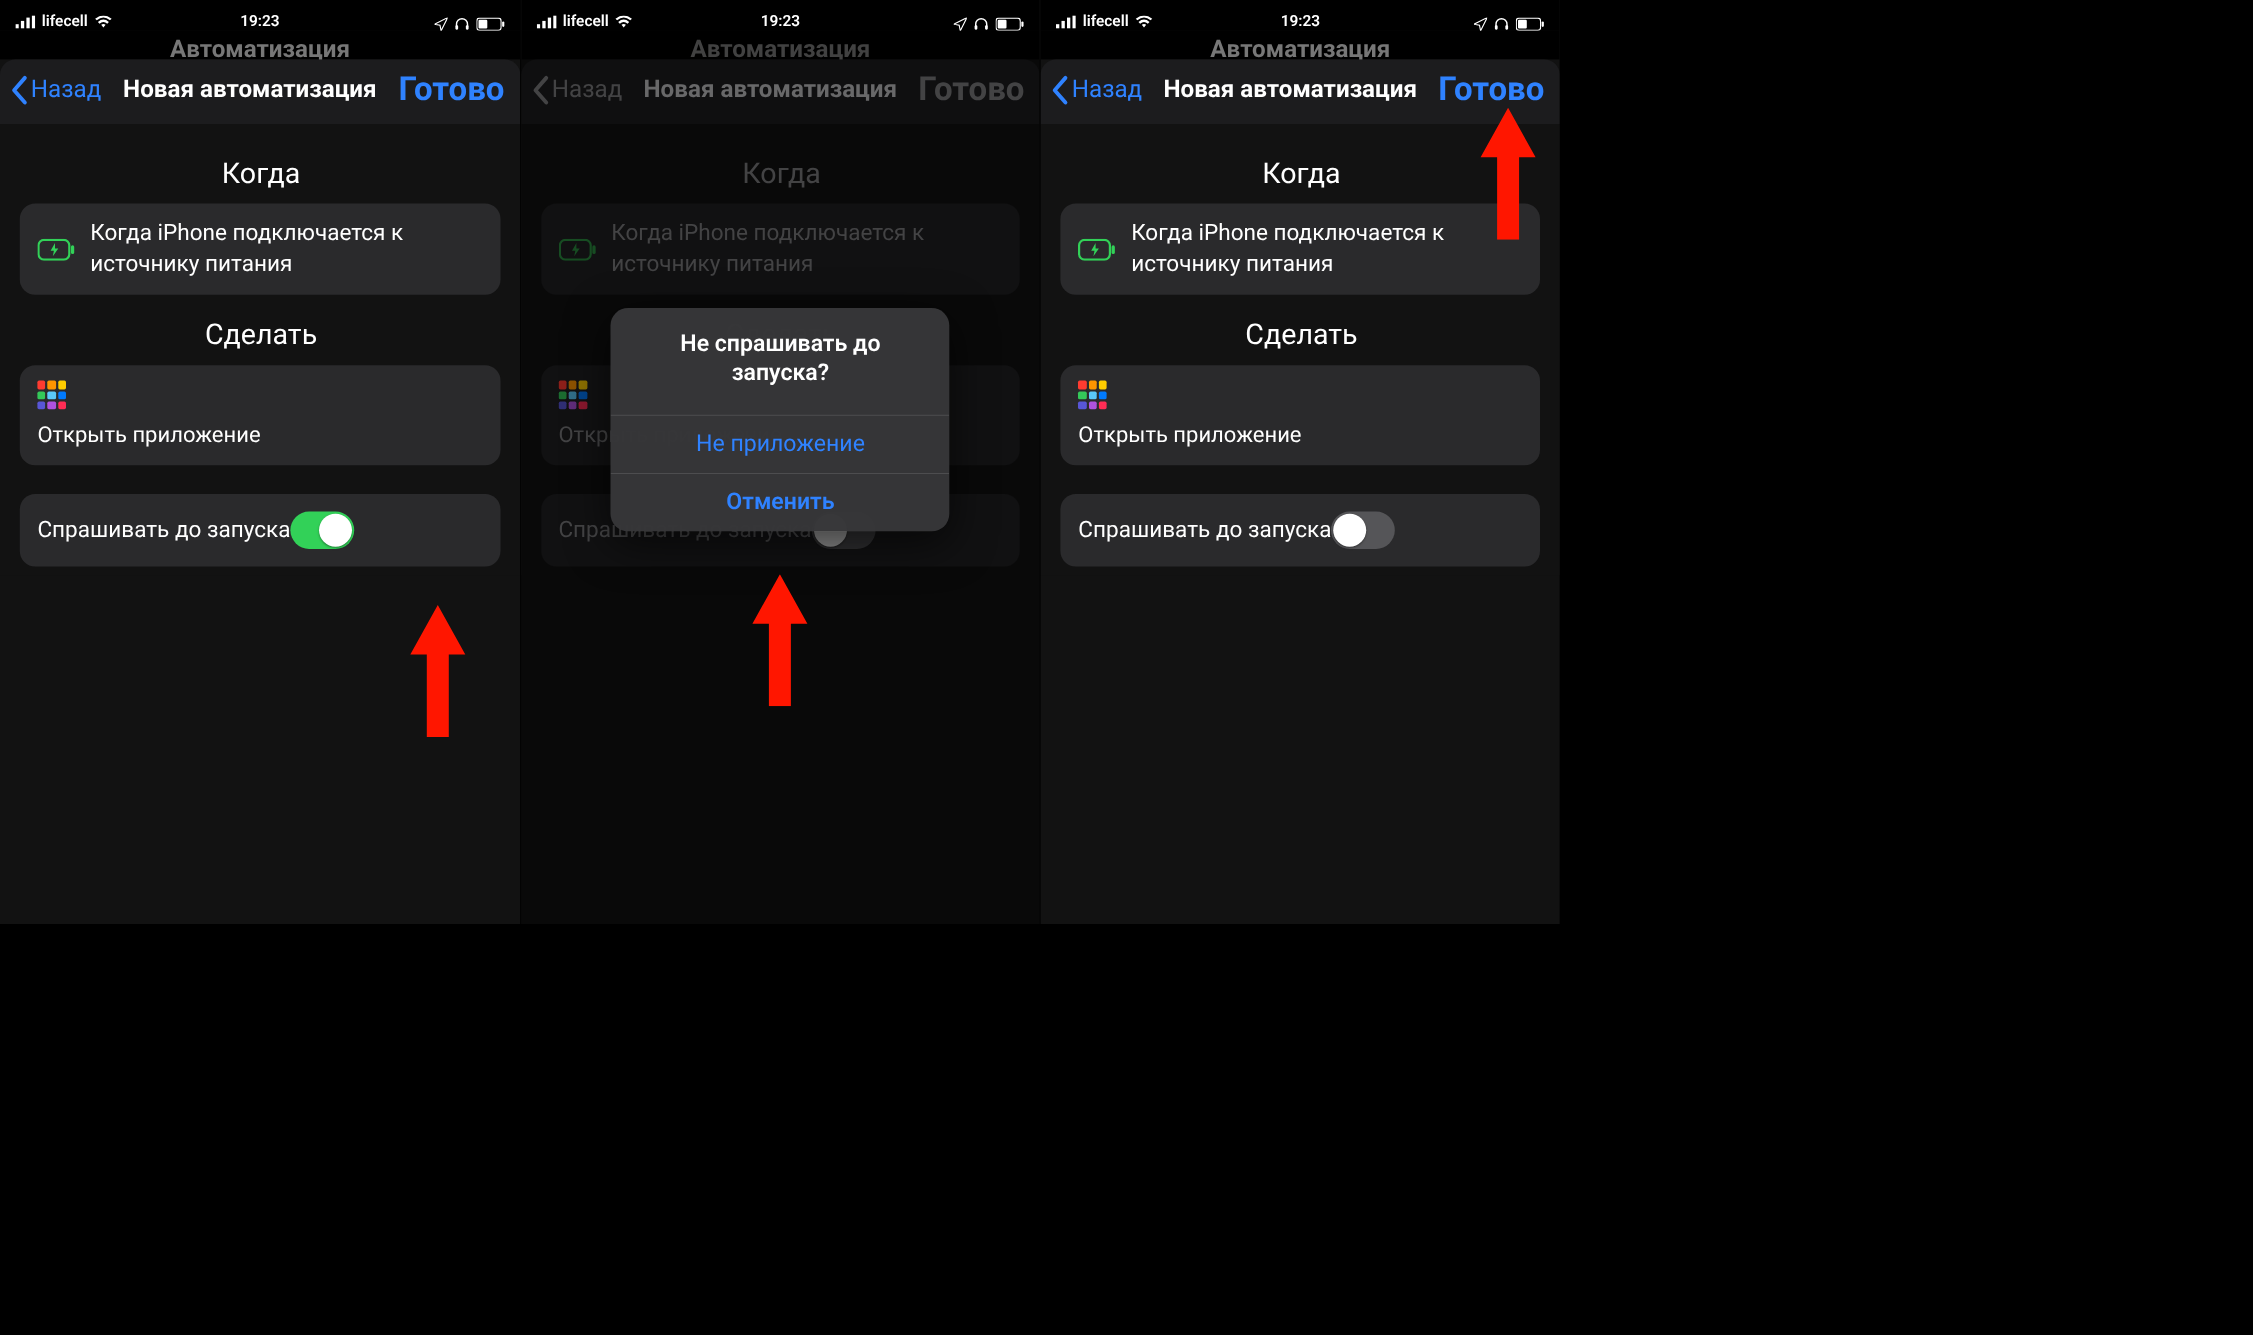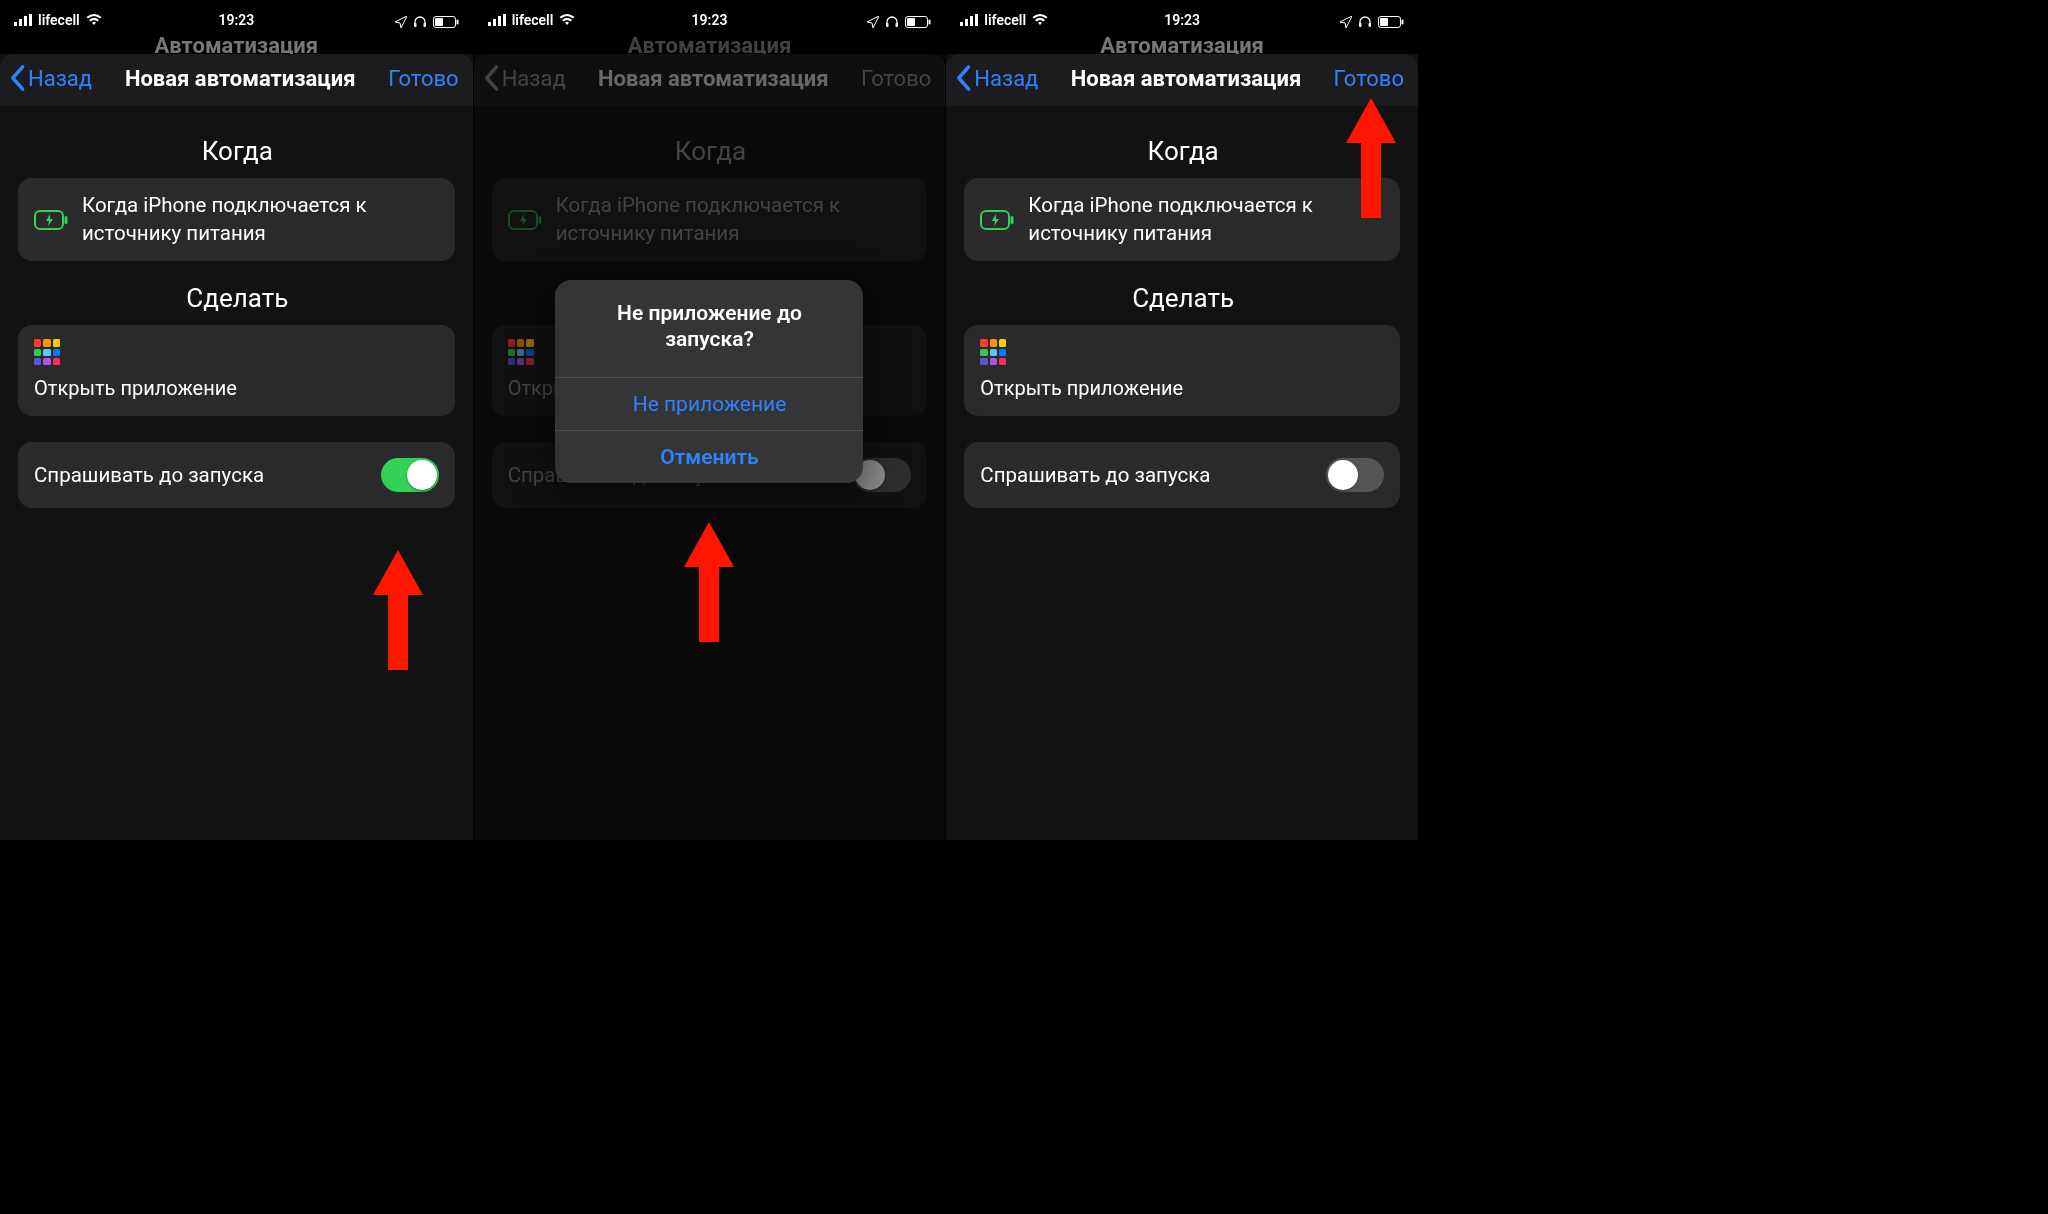--- a/index.html
+++ b/index.html
@@ -59,21 +59,21 @@
     border-top-left-radius: 14px;
     border-top-right-radius: 14px;
   }
   .nav-back {
     display: flex; align-items: center;
     color: #2f82ff; font-size: 22px; font-weight: 400;
     gap: 2px;
   }
   .nav-back svg { width: 18px; height: 28px; }
   .nav-title { color: #fff; font-size: 22px; font-weight: 700; white-space: nowrap; }
-  .nav-done { color: #2f82ff; font-size: 22px; font-weight: 400; }
+  .nav-done { color: #2f82ff; font-size: 30px; font-weight: 700; }
 
   
   .content { padding: 8px 18px; background: #121212; }
   .section-title { font-size: 26px; font-weight: 400; margin: 22px 0 12px 2px; text-align: center; }
 
   .card {
     background: #2a2a2c;
     border-radius: 14px;
     padding: 14px 16px;
     display: flex;
@@ -89,21 +89,21 @@
   .app-grid { width: 26px; height: 26px; display: grid; grid-template: repeat(3,1fr)/repeat(3,1fr); gap: 2px; }
   .app-grid span { width: 100%; height: 100%; border-radius: 1.5px; }
 
   
   .toggle-row {
     background: #2a2a2c;
     border-radius: 14px;
     padding: 16px 16px;
     display: flex;
     align-items: center;
-    justify-content: space-between;
+    justify-content: flex-start;
     margin-top: 26px;
   }
   .toggle-label { font-size: 20.5px; color: #fff; }
   .switch {
     width: 58px; height: 34px; border-radius: 17px;
     position: relative;
     transition: none;
   }
   .switch.on { background: #32d158; }
   .switch.off { background: #555558; }
@@ -338,21 +338,21 @@
       <div class="switch off">
           <div class="knob"></div>
         </div>
     </div>
   </div>
 
   <div class="dim-overlay"></div>
 
   <div class="alert">
     <div class="alert-body">
-      <div class="alert-title">Не приложение до запуска?</div>
+      <div class="alert-title">Не спрашивать до запуска?</div>
     </div>
     <div class="alert-btn">Не приложение</div>
     <div class="alert-btn bold">Отменить</div>
   </div>
 
   <div class="arrow" style="left:205px; top:522px;">
     <svg viewBox="0 0 60 120">
         <path d="M30 0 L55 45 L40 45 L40 120 L20 120 L20 45 L5 45 Z" fill="#ff1600"></path>
       </svg>
   </div>

